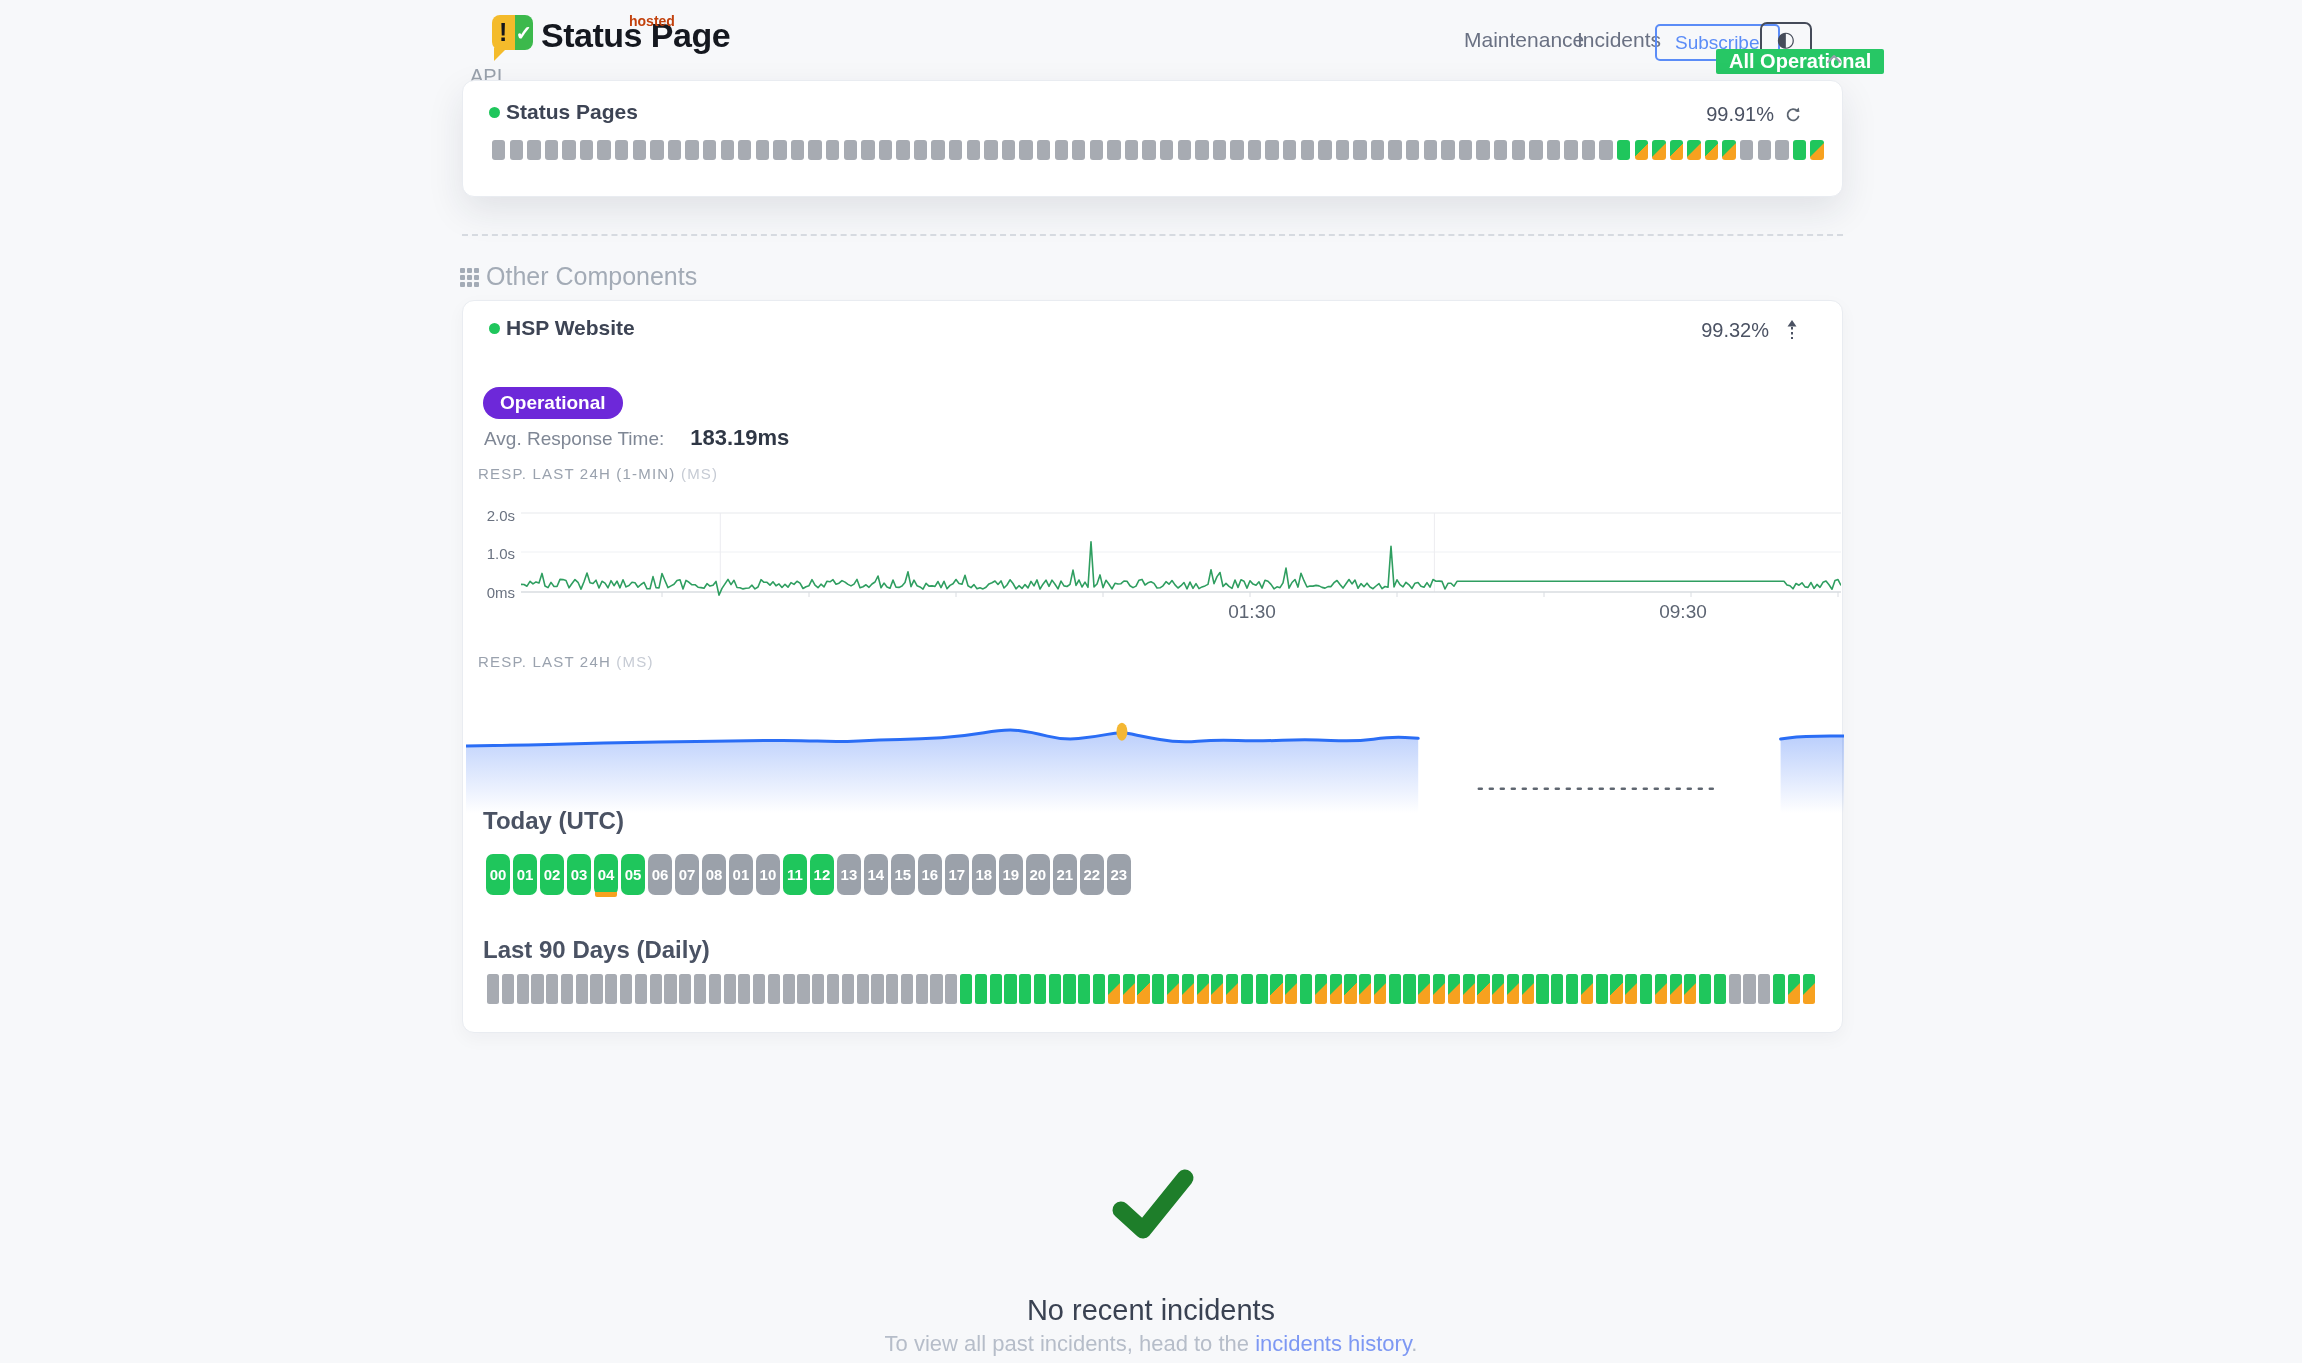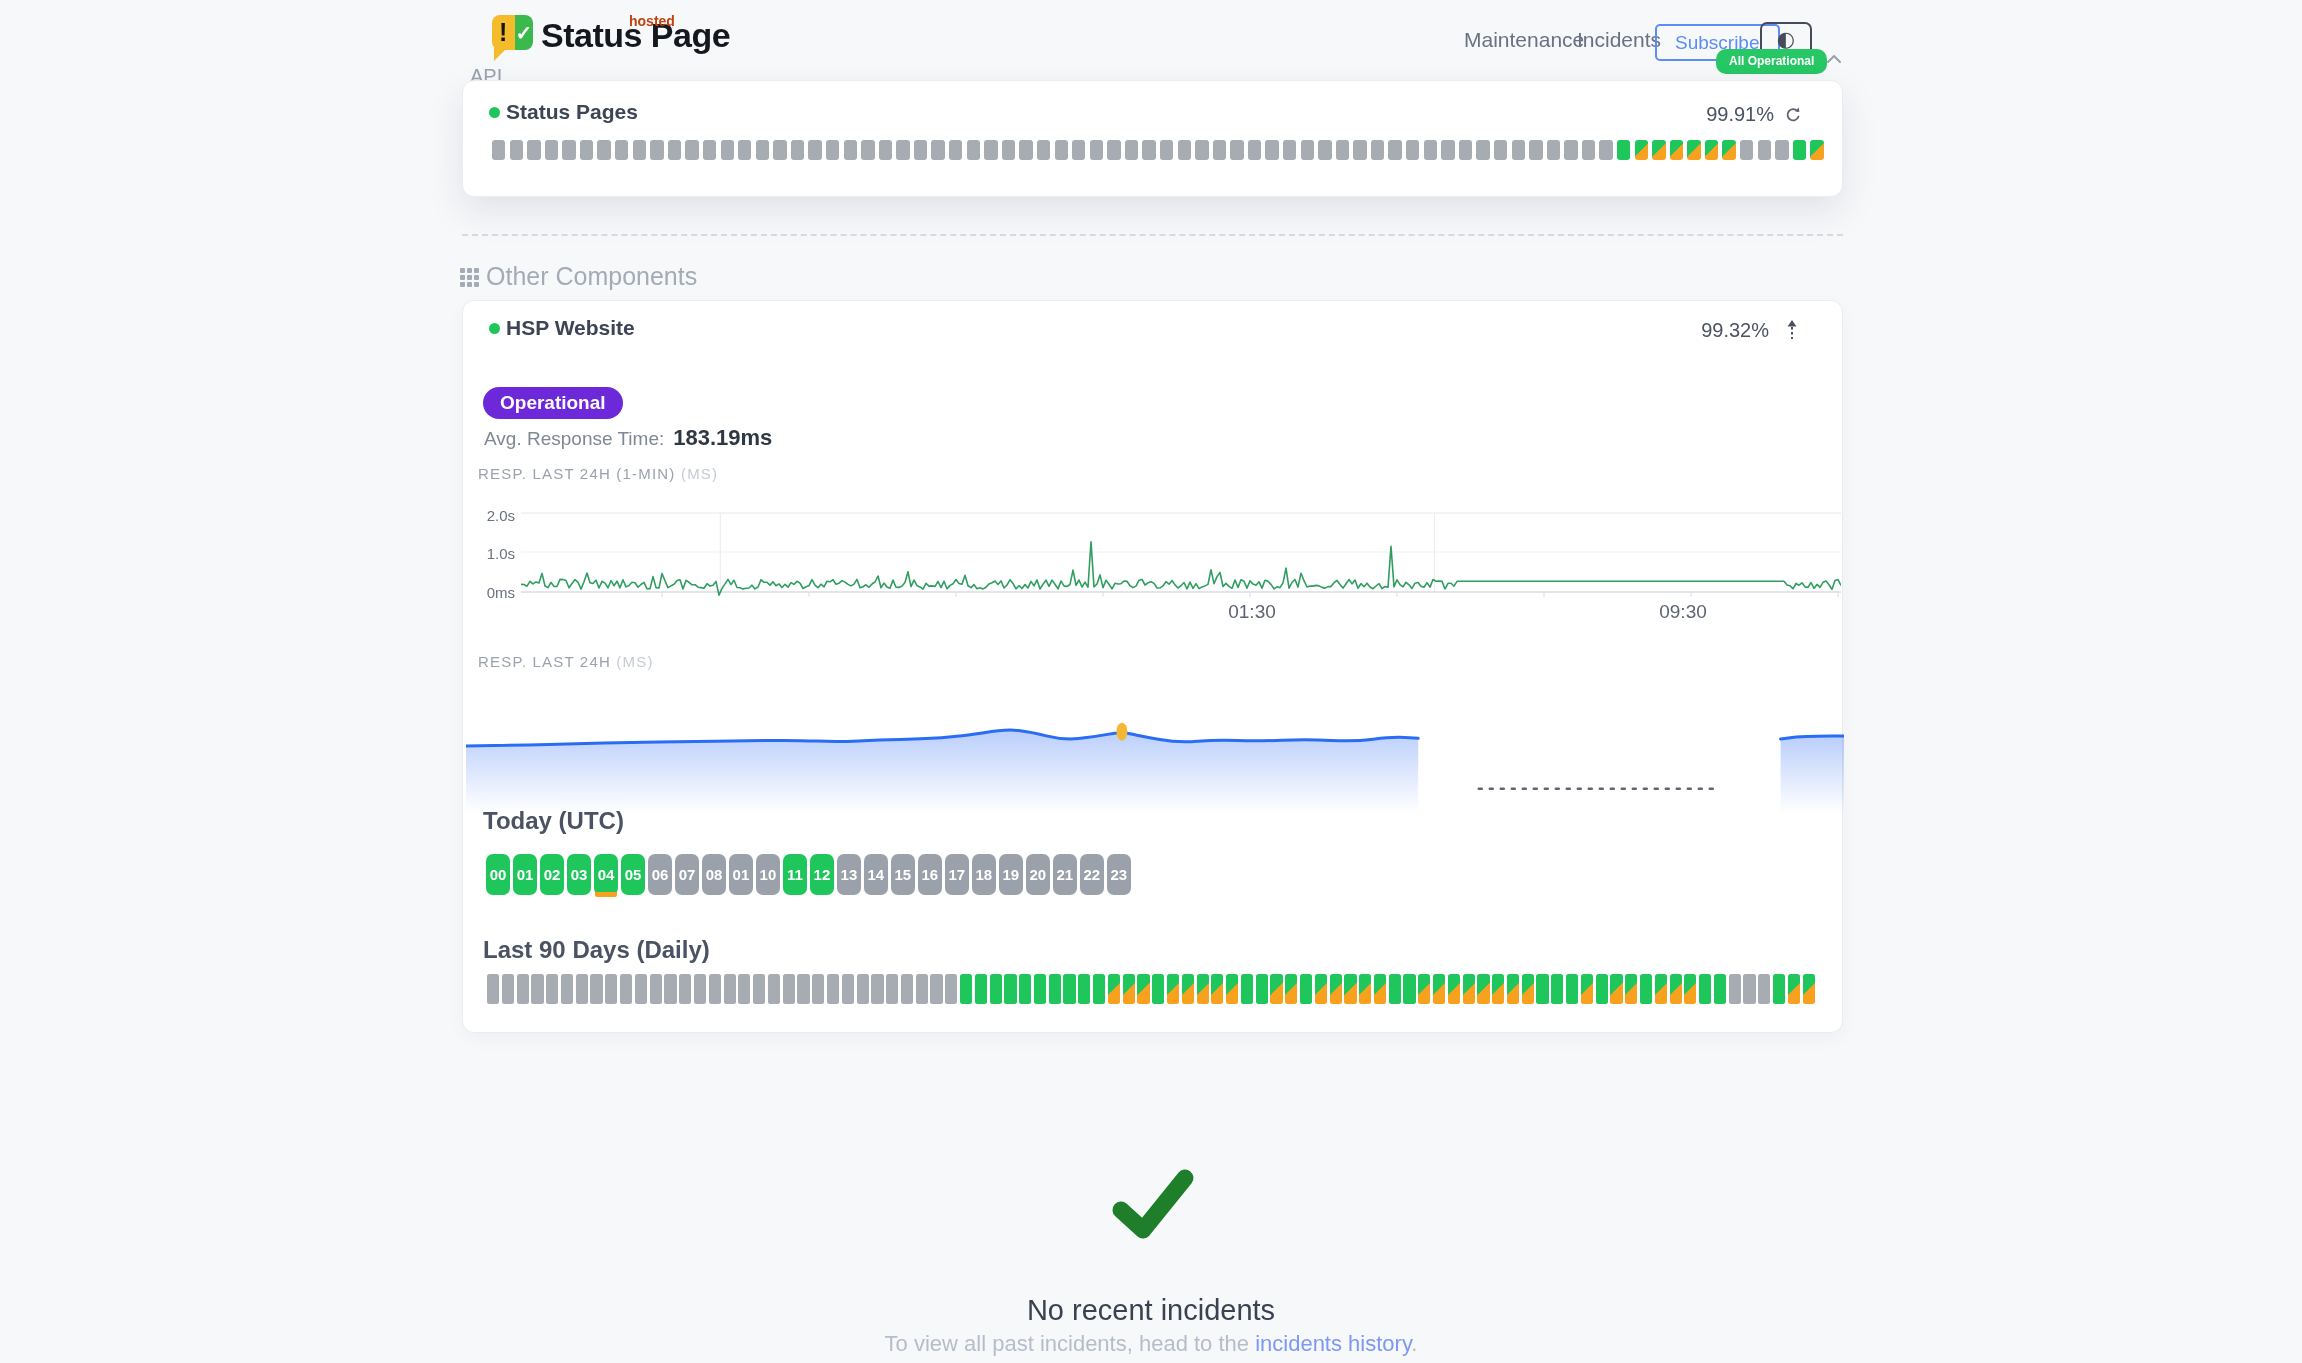--- a/index.html
+++ b/index.html
@@ -15,21 +15,21 @@
   
   .logo-bubble{left:492px;top:15px;width:41px;height:35px;border-radius:8px;overflow:hidden;display:flex}
   .logo-yellow{width:55%;background:#f4bb2b;color:#14161c;font-weight:800;font-size:25px;display:flex;align-items:center;justify-content:center}
   .logo-green{width:45%;background:#3cb94c;color:#fff;font-weight:800;font-size:20px;display:flex;align-items:center;justify-content:center}
   .logo-tail{left:494px;top:48px;width:13px;height:13px;background:#f4bb2b;clip-path:polygon(0 0,100% 0,0 100%)}
   .brand{left:541px;top:16px;font-size:34px;font-weight:800;color:#15181f;letter-spacing:-.5px}
   .hosted{left:629px;top:13px;font-size:14px;font-weight:600;color:#c2410c}
   .nav-link{top:28px;font-size:21px;color:#6a7183;cursor:pointer}
   .subscribe{left:1655px;top:24px;padding:4px 18px;border:2px solid #5b8cf7;border-radius:5px;color:#5b8cf7;font-size:19px;line-height:25px;background:transparent;cursor:pointer;font-family:inherit}
   .toggle{left:1760px;top:22px;width:52px;height:34px;border:2px solid #454b59;border-radius:7px;background:transparent;display:flex;align-items:center;justify-content:center;cursor:pointer;font-family:"DejaVu Sans",sans-serif;font-size:21px;color:#454b59}
-  .status-badge{left:1716px;top:49px;padding:3px 13px;background:#27c765;border-radius:10px;color:#fff;font-size:12px;font-weight:700;line-height:19px}
+  .status-badge{left:1716px;top:49px;padding:3px 13px;background:#27c765;border-radius:2px;color:#fff;font-size:20px;font-weight:700;line-height:19px}
   .chevron-up{left:1826px;top:54px}
 
   .api-label{left:470px;top:65px;font-size:20px;color:#99a1ac}
 
   
   .panel{background:var(--card);border:1px solid var(--border);border-radius:12px}
   .panel1{left:462px;top:80px;width:1381px;height:117px;box-shadow:0 14px 36px rgba(25,35,60,.10)}
   .panel2{left:462px;top:300px;width:1381px;height:733px;box-shadow:0 6px 18px rgba(25,35,60,.04)}
   .dot{width:11px;height:11px;border-radius:50%;background:var(--green)}
   .comp-name{font-size:21px;font-weight:600;color:var(--text)}
@@ -46,21 +46,21 @@
   .api-bars{gap:4.2px}
   .api-bars .bar{width:13.4px;height:20px;border-radius:3px}
   .day-bars{gap:2.6px}
   .day-bars .bar{width:12.2px;height:30px;border-radius:2.5px}
   .bar.g{background:var(--green)}
   .bar.x{background:var(--gray-bar)}
   .bar.d{background:linear-gradient(135deg,var(--green) 49.5%,var(--orange) 50.5%)}
 
   .badge-pill{display:inline-block;padding:5px 17px;background:#6d28d9;border-radius:16px;color:#fff;font-size:19px;font-weight:700}
   .avg-label{font-size:19px;color:#7f8795}
-  .avg-value{font-size:22px;font-weight:700;color:#2f3745;margin-left:9px}
+  .avg-value{font-size:22px;font-weight:700;color:#2f3745;margin-left:26px}
   .chart-label{font-size:15px;letter-spacing:1.2px;color:#9aa2ae}
   .chart-label .unit{color:#c6cbd4}
   .ylab{width:46px;text-align:right;font-size:15px;color:#6a7280}
   .xtick{font-size:19px;color:#5c6472;transform:translateX(-50%)}
 
   .sub-title{font-size:24px;font-weight:600;color:#4a5263}
   .hours{display:flex;gap:2.8px}
   .hour{position:relative;width:24.2px;height:41px;border-radius:7px;display:flex;align-items:center;justify-content:center;color:#fff;font-size:15px;font-weight:600}
   .hour.up{background:var(--green)}
   .hour.none{background:var(--gray-box)}

